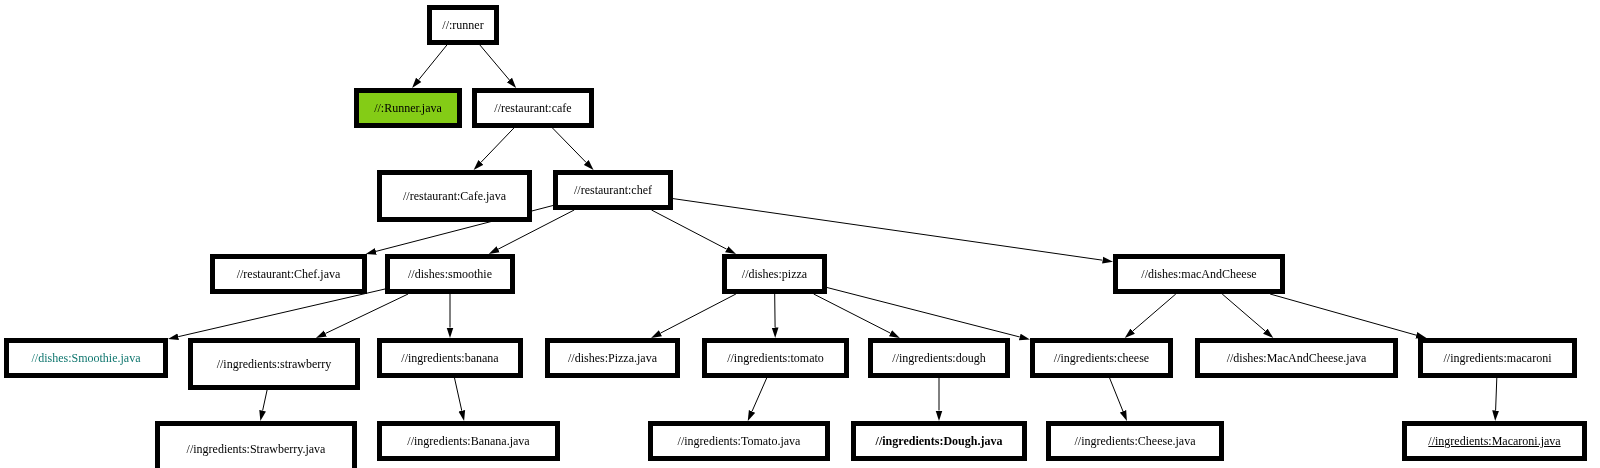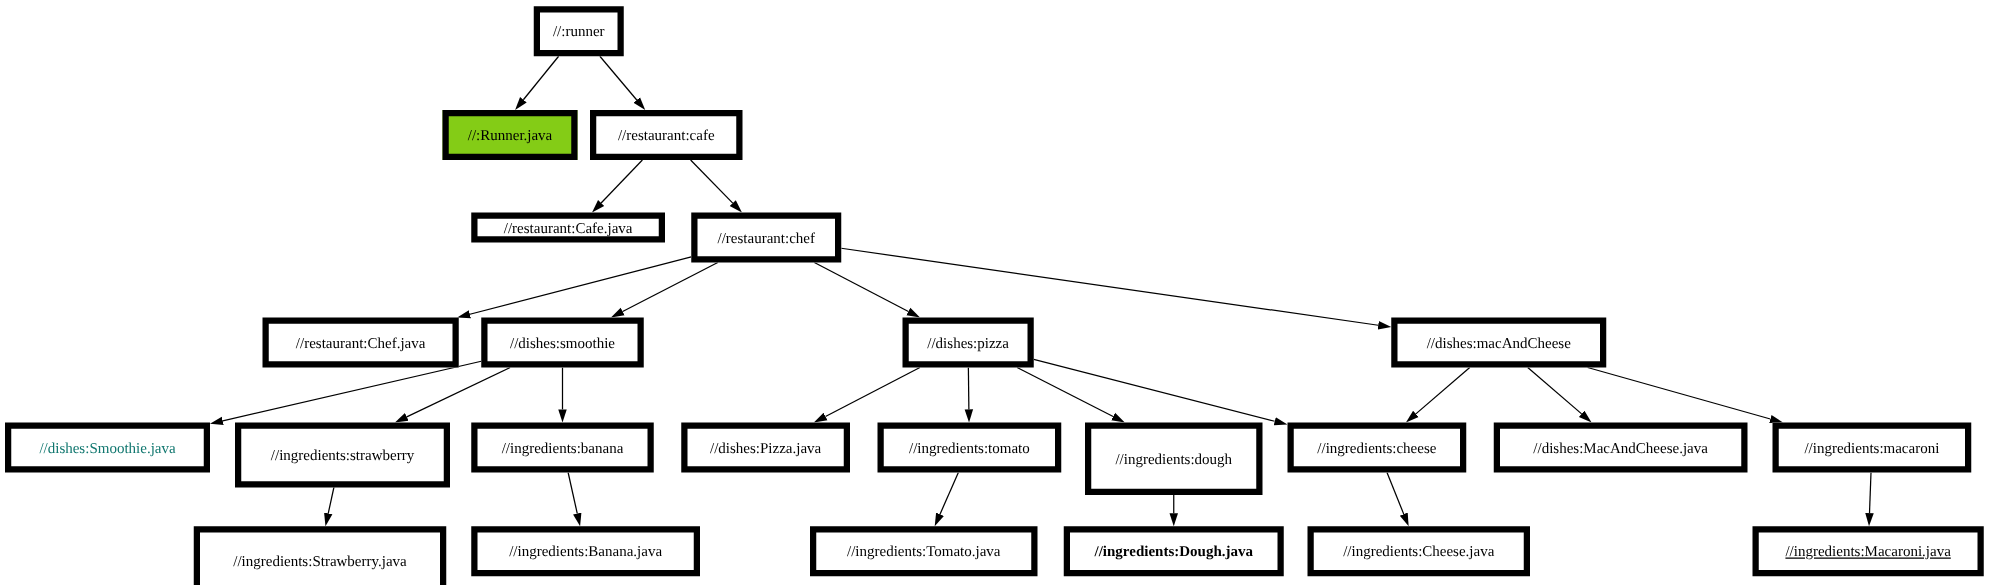--- a/index.html
+++ b/index.html
@@ -67,32 +67,32 @@
       <line x1="939.0" y1="378.0" x2="939.0" y2="410.5" stroke="#000000" stroke-width="1" marker-end="url(#arrowhead)"></line>
       <line x1="1109.6" y1="378.0" x2="1123.0" y2="411.3" stroke="#000000" stroke-width="1" marker-end="url(#arrowhead)"></line>
       <line x1="1175.8" y1="294.0" x2="1132.7" y2="331.1" stroke="#000000" stroke-width="1" marker-end="url(#arrowhead)"></line>
       <line x1="1222.2" y1="294.0" x2="1265.3" y2="331.1" stroke="#000000" stroke-width="1" marker-end="url(#arrowhead)"></line>
       <line x1="1270.1" y1="294.0" x2="1416.3" y2="335.2" stroke="#000000" stroke-width="1" marker-end="url(#arrowhead)"></line>
       <line x1="1496.8" y1="378.0" x2="1495.6" y2="410.5" stroke="#000000" stroke-width="1" marker-end="url(#arrowhead)"></line>
     </svg>
 <div class="node" style="left: 427px; top: 5px; width: 72px; height: 40px; background: rgb(255, 255, 255); border-color: rgb(0, 0, 0); color: rgb(0, 0, 0);">//:runner</div>
     <div class="node" style="left: 342px; top: 88px; width: 108px; height: 40px; background: #84cc16; border-color: rgb(0, 0, 0); color: rgb(0, 0, 0); margin-left: 12px;">//:Runner.java</div>
     <div class="node" style="left: 472px; top: 88px; width: 122px; height: 40px; background: rgb(255, 255, 255); border-color: rgb(0, 0, 0); color: rgb(0, 0, 0);">//restaurant:cafe</div>
-    <div class="node" style="left: 377px; top: 170px; width: 155px; height: 24px; background: rgb(255, 255, 255); border-color: rgb(0, 0, 0); color: rgb(0, 0, 0);">//restaurant:Cafe.java</div>
+    <div class="node" style="left: 377px; top: 170px; width: 155px; height: 52px; background: rgb(255, 255, 255); border-color: rgb(0, 0, 0); color: rgb(0, 0, 0);">//restaurant:Cafe.java</div>
     <div class="node" style="left: 553px; top: 170px; width: 120px; height: 40px; background: rgb(255, 255, 255); border-color: rgb(0, 0, 0); color: rgb(0, 0, 0);">//restaurant:chef</div>
     <div class="node" style="left: 210px; top: 254px; width: 157px; height: 40px; background: rgb(255, 255, 255); border-color: rgb(0, 0, 0); color: rgb(0, 0, 0);">//restaurant:Chef.java</div>
     <div class="node" style="left: 385px; top: 254px; width: 130px; height: 40px; background: rgb(255, 255, 255); border-color: rgb(0, 0, 0); color: rgb(0, 0, 0);">//dishes:smoothie</div>
     <div class="node" style="left: 722px; top: 254px; width: 105px; height: 40px; background: rgb(255, 255, 255); border-color: rgb(0, 0, 0); color: rgb(0, 0, 0);">//dishes:pizza</div>
     <div class="node" style="left: 1113px; top: 254px; width: 172px; height: 40px; background: rgb(255, 255, 255); border-color: rgb(0, 0, 0); color: rgb(0, 0, 0);">//dishes:macAndCheese</div>
     <div class="node" style="left: 4px; top: 338px; width: 164px; height: 40px; background: rgb(255, 255, 255); border-color: rgb(0, 0, 0); color: #0f766e;">//dishes:Smoothie.java</div>
     <div class="node" style="left: 188px; top: 338px; width: 172px; height: 52px; background: rgb(255, 255, 255); border-color: rgb(0, 0, 0); color: rgb(0, 0, 0);">//ingredients:strawberry</div>
     <div class="node" style="left: 377px; top: 338px; width: 146px; height: 40px; background: rgb(255, 255, 255); border-color: rgb(0, 0, 0); color: rgb(0, 0, 0);">//ingredients:banana</div>
     <div class="node" style="left: 545px; top: 338px; width: 135px; height: 40px; background: rgb(255, 255, 255); border-color: rgb(0, 0, 0); color: rgb(0, 0, 0);">//dishes:Pizza.java</div>
     <div class="node" style="left: 702px; top: 338px; width: 147px; height: 40px; background: rgb(255, 255, 255); border-color: rgb(0, 0, 0); color: rgb(0, 0, 0);">//ingredients:tomato</div>
-    <div class="node" style="left: 868px; top: 338px; width: 142px; height: 58px; background: rgb(255, 255, 255); border-color: rgb(0, 0, 0); color: rgb(0, 0, 0);">//ingredients:dough</div>
+    <div class="node" style="left: 868px; top: 338px; width: 142px; height: 40px; background: rgb(255, 255, 255); border-color: rgb(0, 0, 0); color: rgb(0, 0, 0);">//ingredients:dough</div>
     <div class="node" style="left: 1030px; top: 338px; width: 143px; height: 40px; background: rgb(255, 255, 255); border-color: rgb(0, 0, 0); color: rgb(0, 0, 0);">//ingredients:cheese</div>
     <div class="node" style="left: 1195px; top: 338px; width: 203px; height: 40px; background: rgb(255, 255, 255); border-color: rgb(0, 0, 0); color: rgb(0, 0, 0);">//dishes:MacAndCheese.java</div>
     <div class="node" style="left: 1418px; top: 338px; width: 159px; height: 40px; background: rgb(255, 255, 255); border-color: rgb(0, 0, 0); color: rgb(0, 0, 0);">//ingredients:macaroni</div>
     <div class="node" style="left: 155px; top: 421px; width: 202px; height: 56px; background: rgb(255, 255, 255); border-color: rgb(0, 0, 0); color: rgb(0, 0, 0);">//ingredients:Strawberry.java</div>
     <div class="node" style="left: 377px; top: 421px; width: 183px; height: 40px; background: rgb(255, 255, 255); border-color: rgb(0, 0, 0); color: rgb(0, 0, 0);">//ingredients:Banana.java</div>
     <div class="node" style="left: 648px; top: 421px; width: 182px; height: 40px; background: rgb(255, 255, 255); border-color: rgb(0, 0, 0); color: rgb(0, 0, 0);">//ingredients:Tomato.java</div>
     <div class="node" style="left: 851px; top: 421px; width: 176px; height: 40px; background: rgb(255, 255, 255); border-color: rgb(0, 0, 0); color: rgb(0, 0, 0); font-weight: bold;">//ingredients:Dough.java</div>
     <div class="node" style="left: 1046px; top: 421px; width: 178px; height: 40px; background: rgb(255, 255, 255); border-color: rgb(0, 0, 0); color: rgb(0, 0, 0);">//ingredients:Cheese.java</div>
     <div class="node" style="left: 1402px; top: 421px; width: 185px; height: 40px; background: rgb(255, 255, 255); border-color: rgb(0, 0, 0); color: rgb(0, 0, 0); text-decoration: underline;">//ingredients:Macaroni.java</div>
   </div>

